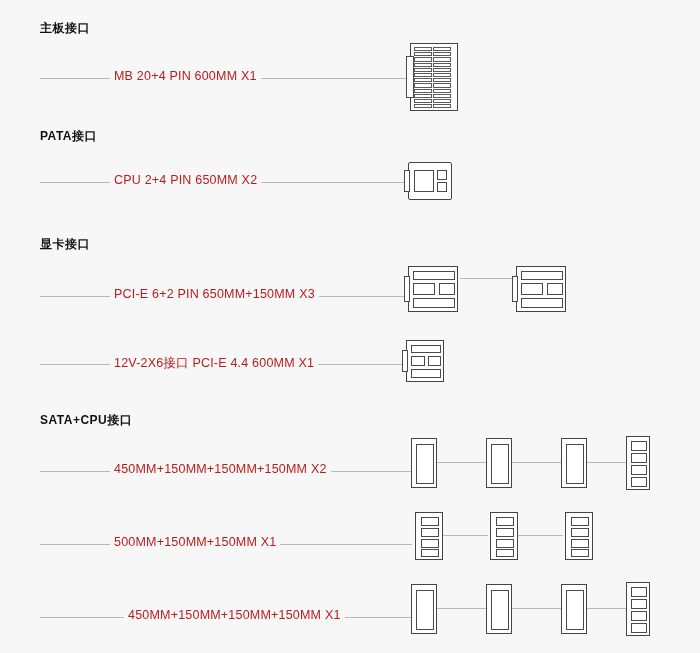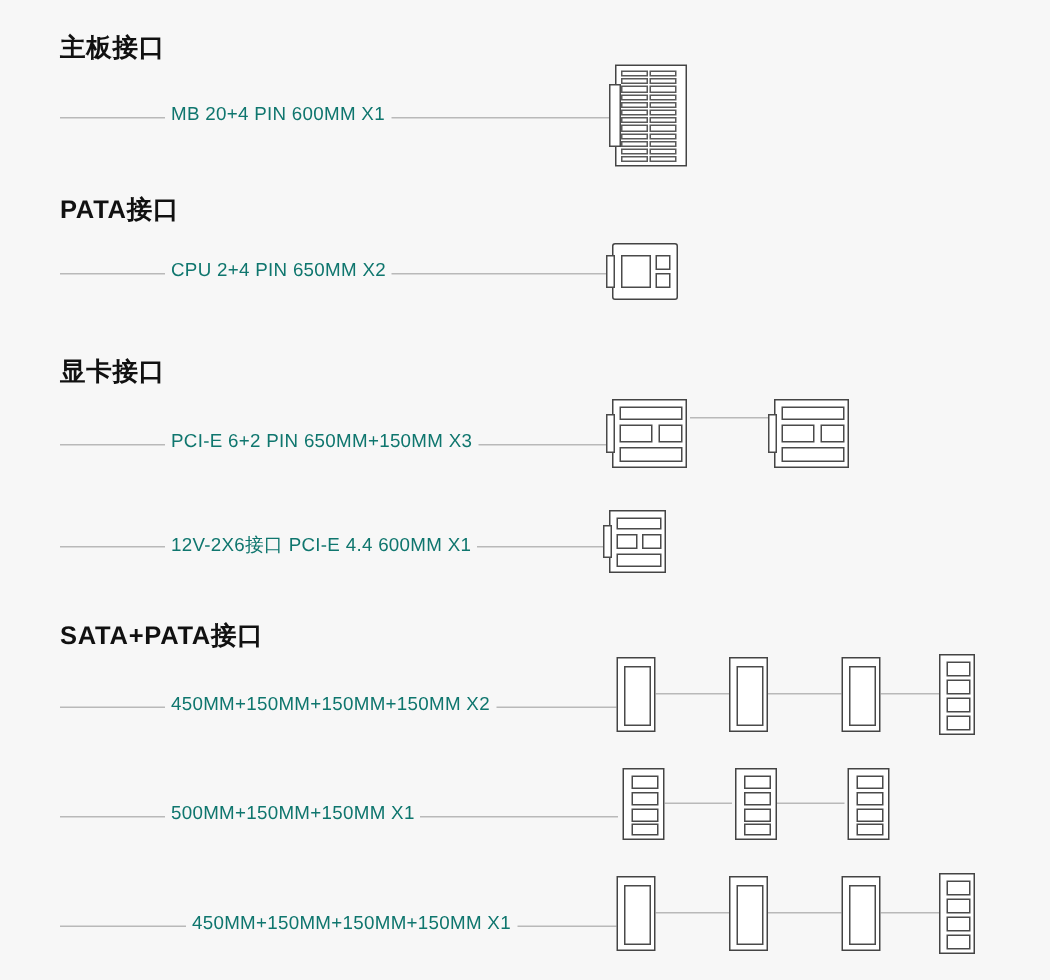--- a/index.html
+++ b/index.html
@@ -17,38 +17,38 @@
   }
   .sheet {
     position: absolute;
     left: 0; top: 0;
     width: 700px;
     height: 653px;
     background: #f7f7f7;
   }
   .section-title {
     position: absolute;
-    font-size: 17px;
+    font-size: 12px;
     font-weight: 600;
     color: #111;
     letter-spacing: 0.5px;
     white-space: nowrap;
   }
   .cable-row {
     position: absolute;
   }
   .cable-line {
     position: absolute;
     height: 1px;
     background: #b9b9b9;
   }
   .cable-label {
     position: absolute;
     font-size: 12.5px;
-    color: #0f766e;
+    color: #b91c1c;
     white-space: nowrap;
     background: #f7f7f7;
     padding: 0 4px;
     letter-spacing: 0.2px;
   }
   
   .conn {
     position: absolute;
     box-sizing: border-box;
     background: #ffffff;
@@ -158,21 +158,21 @@
 
     <div class="conn" style="left:406px; top:340px; width:38px; height:42px;">
       <div class="inner-box" style="left:4px; top:4px; width:30px; height:8px;"></div>
       <div class="inner-box" style="left:4px; top:15px; width:14px; height:10px;"></div>
       <div class="inner-box" style="left:4px; top:28px; width:30px; height:9px;"></div>
       <div class="inner-box" style="left:21px; top:15px; width:13px; height:10px;"></div>
     </div>
     <div class="inner-box" style="left:402px; top:350px; width:6px; height:22px;"></div>
   </div>
 
-  <div class="section-title" style="left:40px; top:412px;">SATA+PATA接口</div>
+  <div class="section-title" style="left:40px; top:412px;">SATA+CPU接口</div>
 
   <div class="cable-row">
     <div class="cable-line" style="left:40px; top:471px; width:372px;"></div>
     <div class="cable-line" style="left:437px; top:462px; width:50px;"></div>
     <div class="cable-line" style="left:512px; top:462px; width:50px;"></div>
     <div class="cable-line" style="left:587px; top:462px; width:40px;"></div>
     <div class="cable-label" style="left:110px; top:462px;">450MM+150MM+150MM+150MM  X2</div>
 
     <div class="conn" style="left:411px; top:438px; width:26px; height:50px;">
       <div class="inner-box" style="left:4px; top:5px; width:18px; height:40px;"></div>

